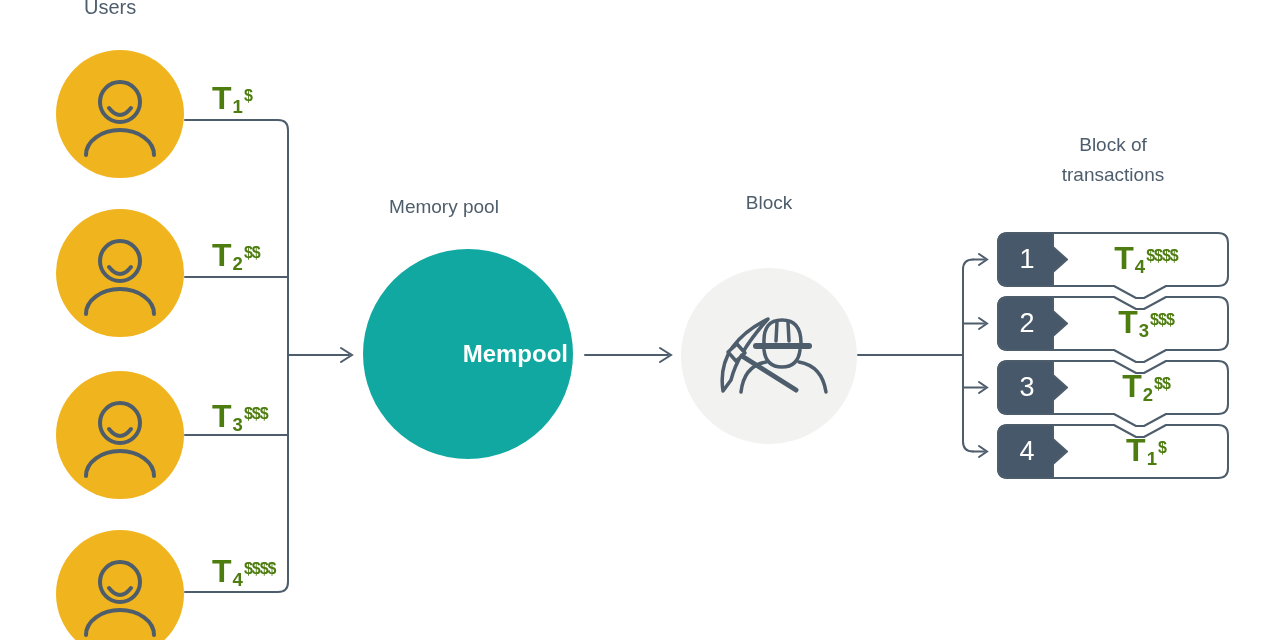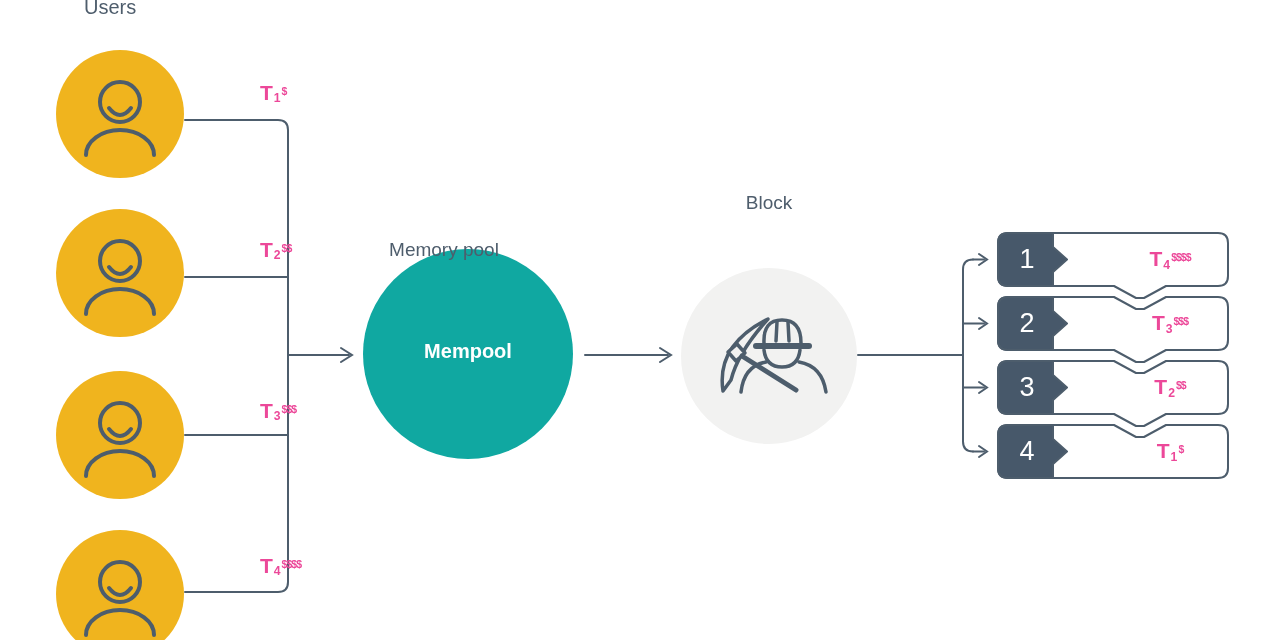--- a/index.html
+++ b/index.html
@@ -2,24 +2,24 @@
 <html><head>
 <meta charset="utf-8">
 <style>
   html,body{margin:0;padding:0;background:#ffffff;}
   body{width:1280px;height:640px;overflow:hidden;position:relative;
        font-family:"Liberation Sans", sans-serif;color:#4E5D6C;}
   .canvas{position:absolute;left:0;top:0;width:1280px;height:461px;}
   svg.layer{position:absolute;left:0;top:0;}
   .abs{position:absolute;}
   .caption{font-size:19px;color:#4E5D6C;text-align:center;line-height:30px;}
-  .tx{font-size:21px;font-weight:700;color:#ec4899;line-height:1;white-space:nowrap;margin-left:48px;}
+  .tx{font-size:32px;font-weight:700;color:#4d7c0f;line-height:1;white-space:nowrap;}
   .tx sub{font-size:0.58em;vertical-align:-0.2em;margin-left:1px;}
   .tx sup{font-size:0.5em;vertical-align:0.5em;letter-spacing:-1px;margin-left:1px;}
-  .mempool-label{font-size:20px;font-weight:700;color:#ffffff;text-align:center;}
+  .mempool-label{font-size:24px;font-weight:700;color:#ffffff;text-align:right;}
   .badge-num{width:58px;height:53px;display:flex;align-items:center;justify-content:center;
              font-size:27px;color:#ffffff;font-weight:400;}
   .row-tx{width:160px;height:53px;display:flex;align-items:center;justify-content:center;}
   .users-title{font-size:20px;color:#4E5D6C;}
 </style>
 </head>
 <body>
 
 <div class="canvas">
 
@@ -108,25 +108,26 @@
   <div class="abs tx" style="left:212px;top:239px;">
     <span>T</span><sub>2</sub><sup>$$</sup>
   </div>
   <div class="abs tx" style="left:212px;top:400px;">
     <span>T</span><sub>3</sub><sup>$$$</sup>
   </div>
   <div class="abs tx" style="left:212px;top:555px;">
     <span>T</span><sub>4</sub><sup>$$$$</sup>
   </div>
 
-  <div class="abs caption" style="left:344px;top:192px;width:200px;margin-top:43px;">Memory pool</div>
+  <div class="abs caption" style="left:344px;top:192px;width:200px;">Memory pool</div>
   <div class="abs mempool-label" style="left:368px;top:340px;width:200px;">Mempool</div>
 
   <div class="abs caption" style="left:669px;top:188px;width:200px;">Block</div>
 
+  <div class="abs caption" style="left:1043px;top:130px;width:140px;">Block of transactions</div>
 
   <div class="abs badge-num" style="left:998px;top:233px;">1</div>
   <div class="abs badge-num" style="left:998px;top:297px;">2</div>
   <div class="abs badge-num" style="left:998px;top:361px;">3</div>
   <div class="abs badge-num" style="left:998px;top:425px;">4</div>
 
   <div class="abs row-tx" style="left:1066px;top:233px;">
     <span class="tx"><span>T</span><sub>4</sub><sup>$$$$</sup></span>
   </div>
   <div class="abs row-tx" style="left:1066px;top:297px;">

